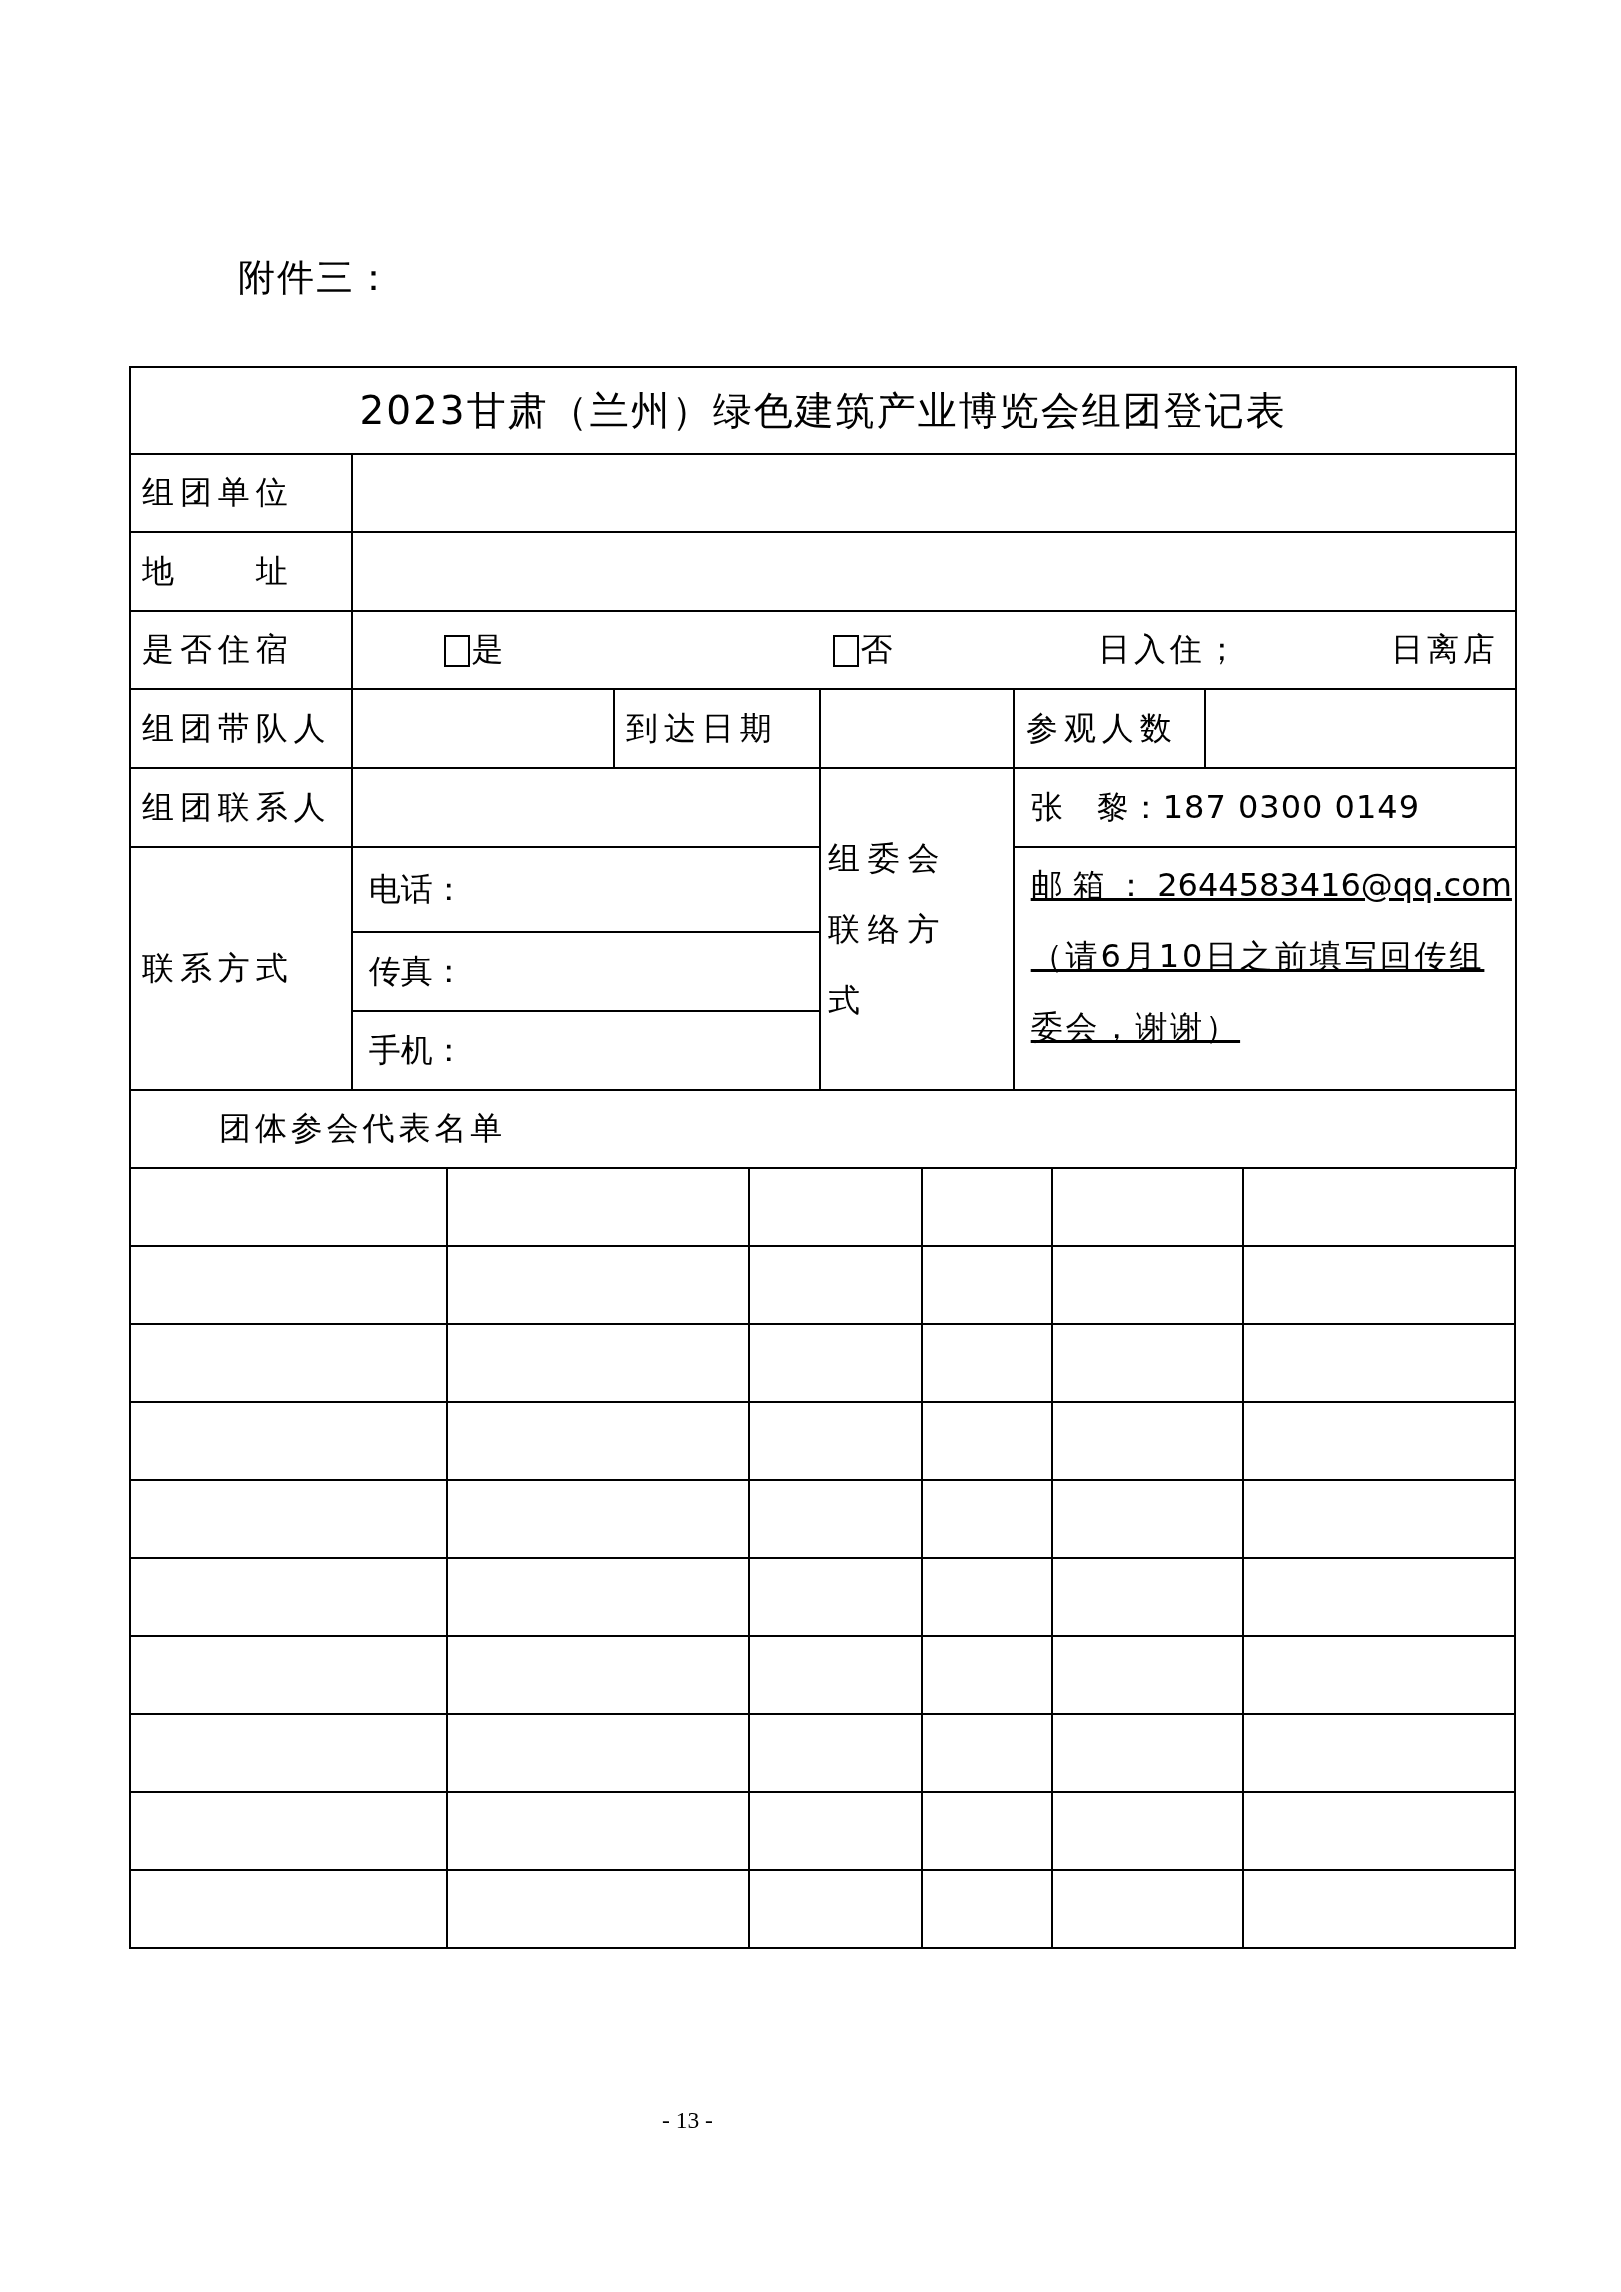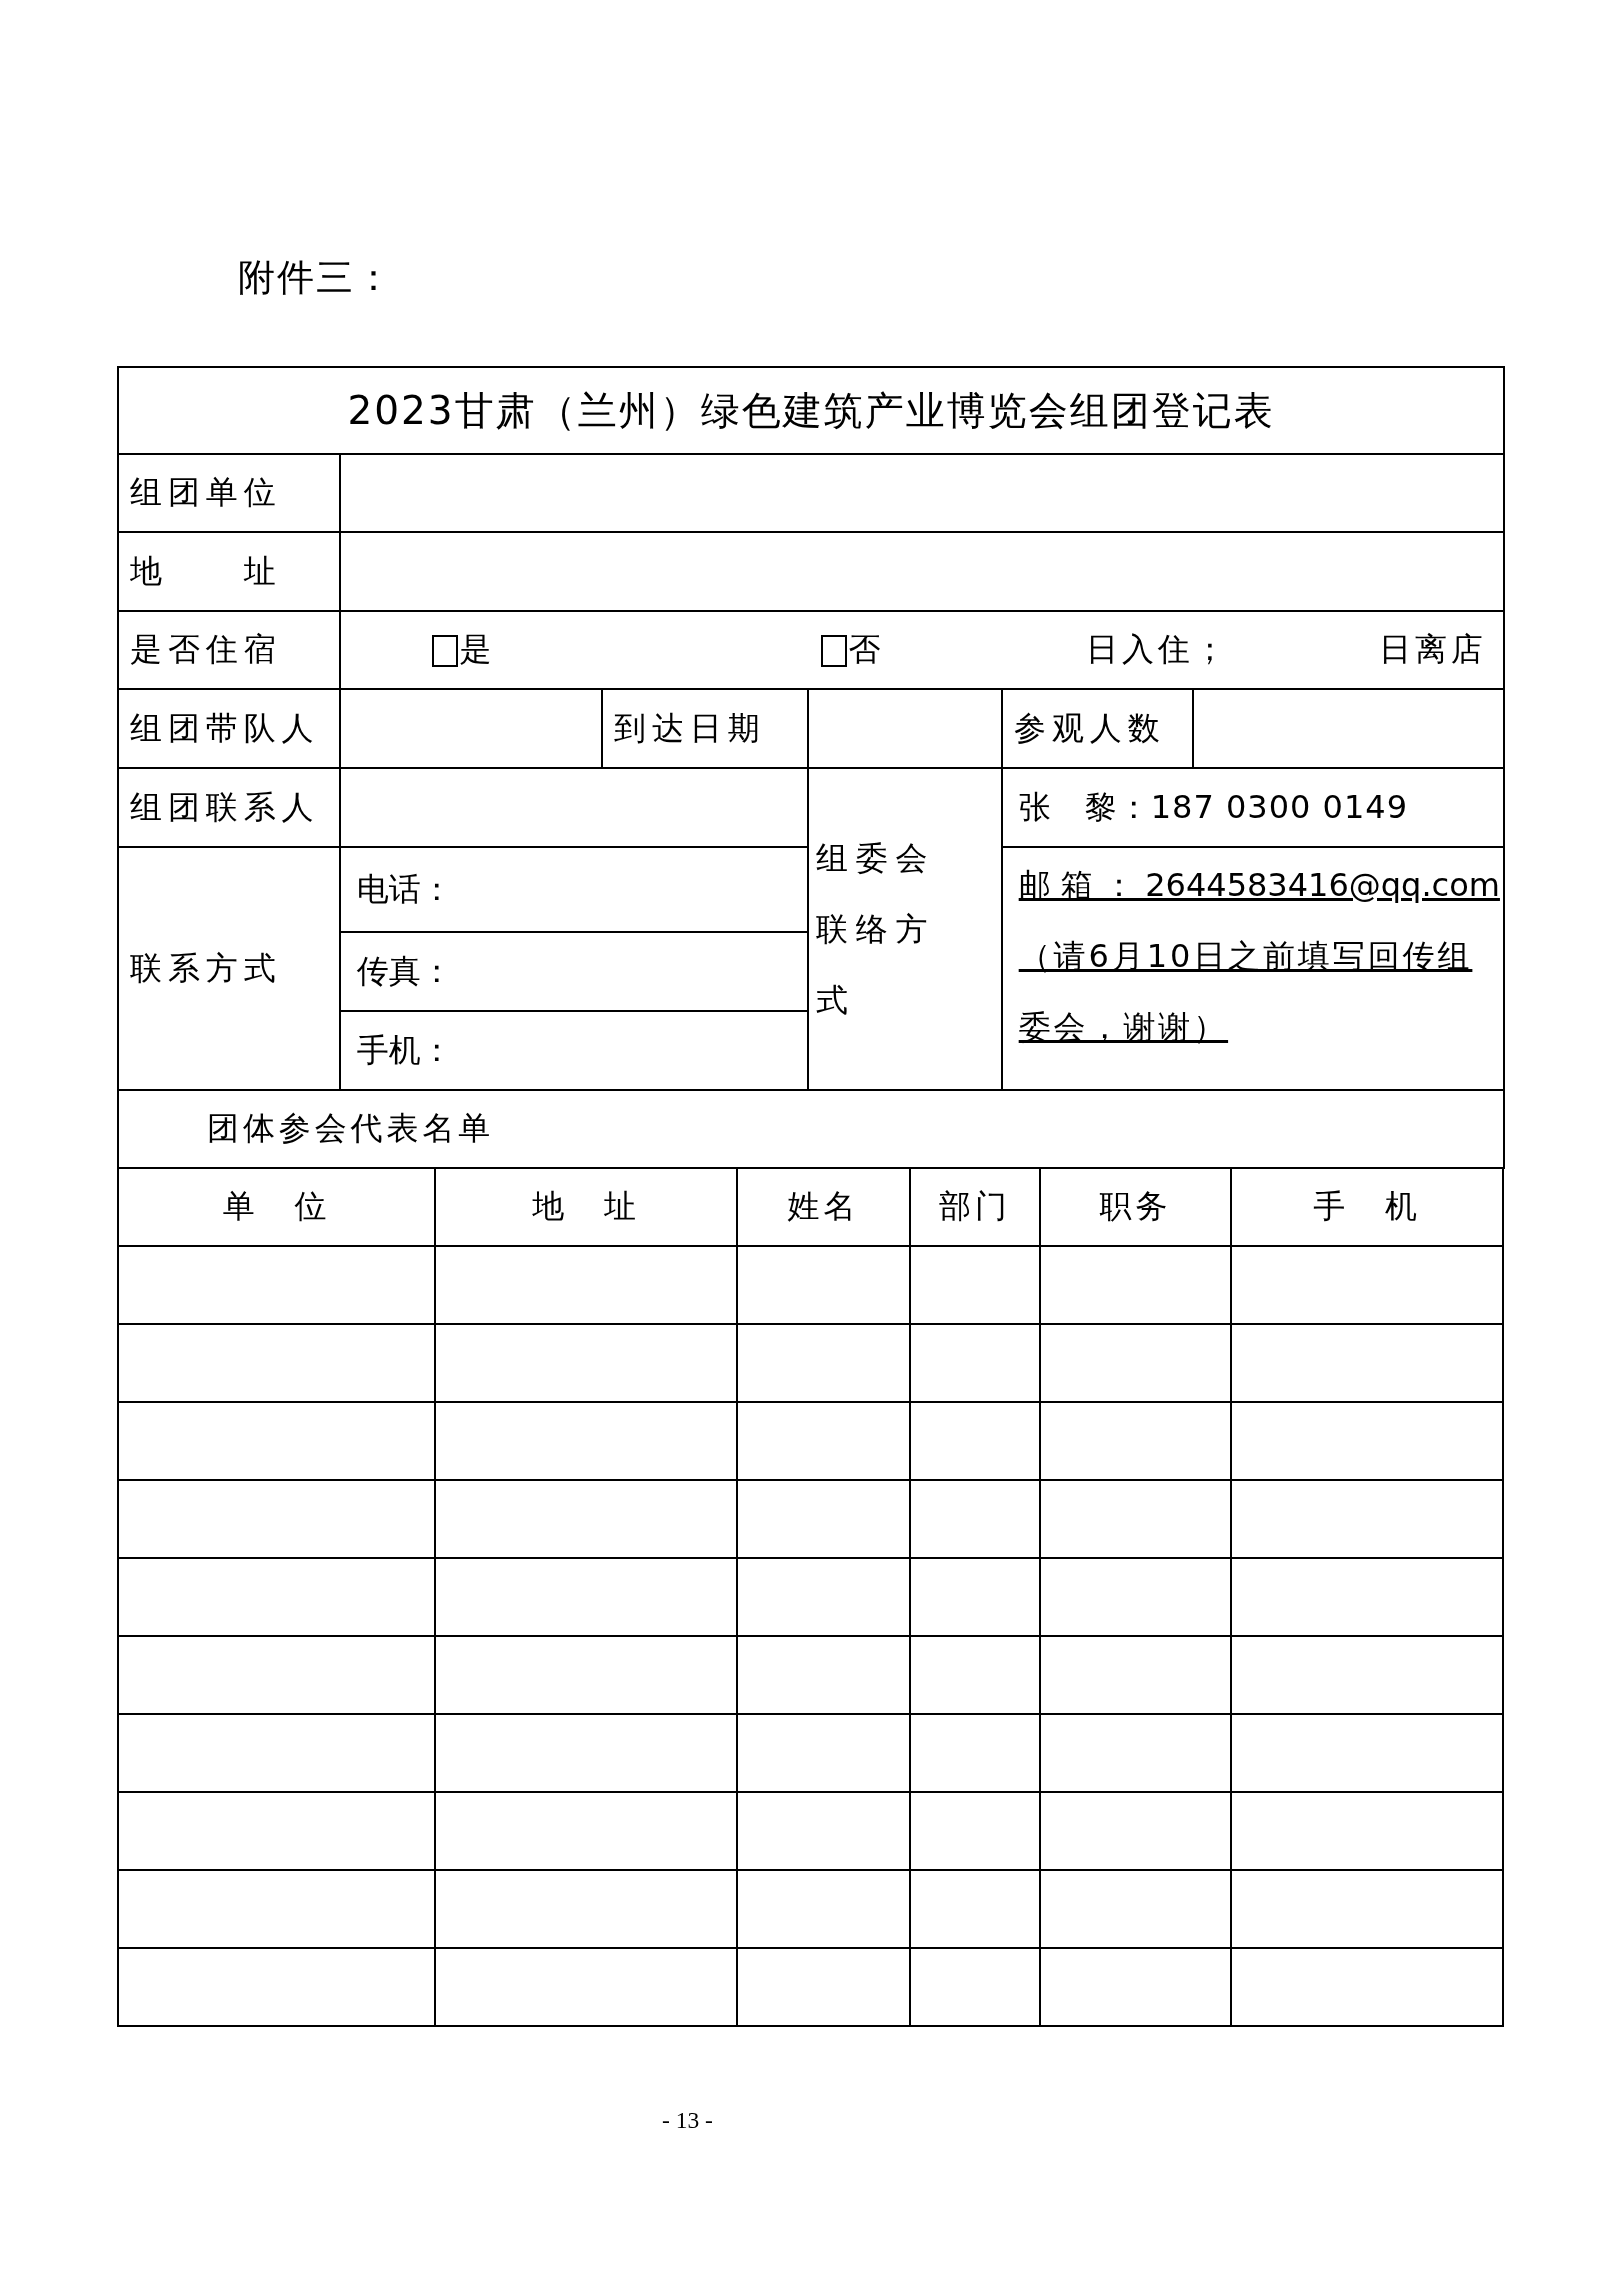--- a/index.html
+++ b/index.html
@@ -1,19 +1,19 @@
 <!DOCTYPE html>
 <html><head>
 <meta charset="utf-8">
 <style>
   html, body { margin: 0; padding: 0; background: #ffffff; }
   body { width: 1621px; height: 2293px; position: relative; overflow: hidden;
          font-family: "DejaVu Sans", "Liberation Sans", sans-serif; color: #000; }
   .attachment { position: absolute; left: 220px; top: 253px; font-size: 37px; letter-spacing: 2px; margin-left: 18px; }
-  .grid { position: absolute; left: 117px; top: 366px; width: 1385px; }
+  .grid { position: absolute; left: 129px; top: 366px; width: 1385px; }
   table { border-collapse: collapse; width: 1385px; table-layout: fixed; }
   td { border: 2px solid #000; padding: 0; vertical-align: middle; font-size: 32px; }
   .t-title { height: 85px; text-align: center; font-size: 39px; letter-spacing: 2px; }
   .lbl { padding-left: 11px; letter-spacing: 5.9px; white-space: nowrap; }
   .r80 { height: 76px; }
   .r81 { height: 77px; }
   .cell-pad { padding-left: 15.7px; white-space: nowrap; }
   .checkbox-row { display: flex; align-items: center; height: 100%; position: relative; font-size: 32px; }
   .box { display: inline-block; width: 21.6px; height: 27.4px; border: 2px solid #000; vertical-align: middle; margin-right: 2px; }
   .opt { position: absolute; top: 50%; transform: translateY(-50%); white-space: nowrap; }
@@ -108,28 +108,20 @@
   <table class="members" style="margin-top:-2px;">
     <colgroup>
       <col style="width:317px">
         <col style="width:302px">
         <col style="width:173px">
       <col style="width:130px">
         <col style="width:191px">
         <col style="width:272px">
     </colgroup>
     <tbody>
-        <tr class="head">
-      <td>单　位</td>
-      <td>地　址</td>
-      <td>姓名</td>
-      <td>部门</td>
-      <td>职务</td>
-      <td>手　机</td>
-    </tr>
     <tr class="row">
           <td></td>
           <td></td>
           <td></td>
           <td></td>
           <td></td>
           <td></td>
         </tr>
     <tr class="row">
           <td></td>

